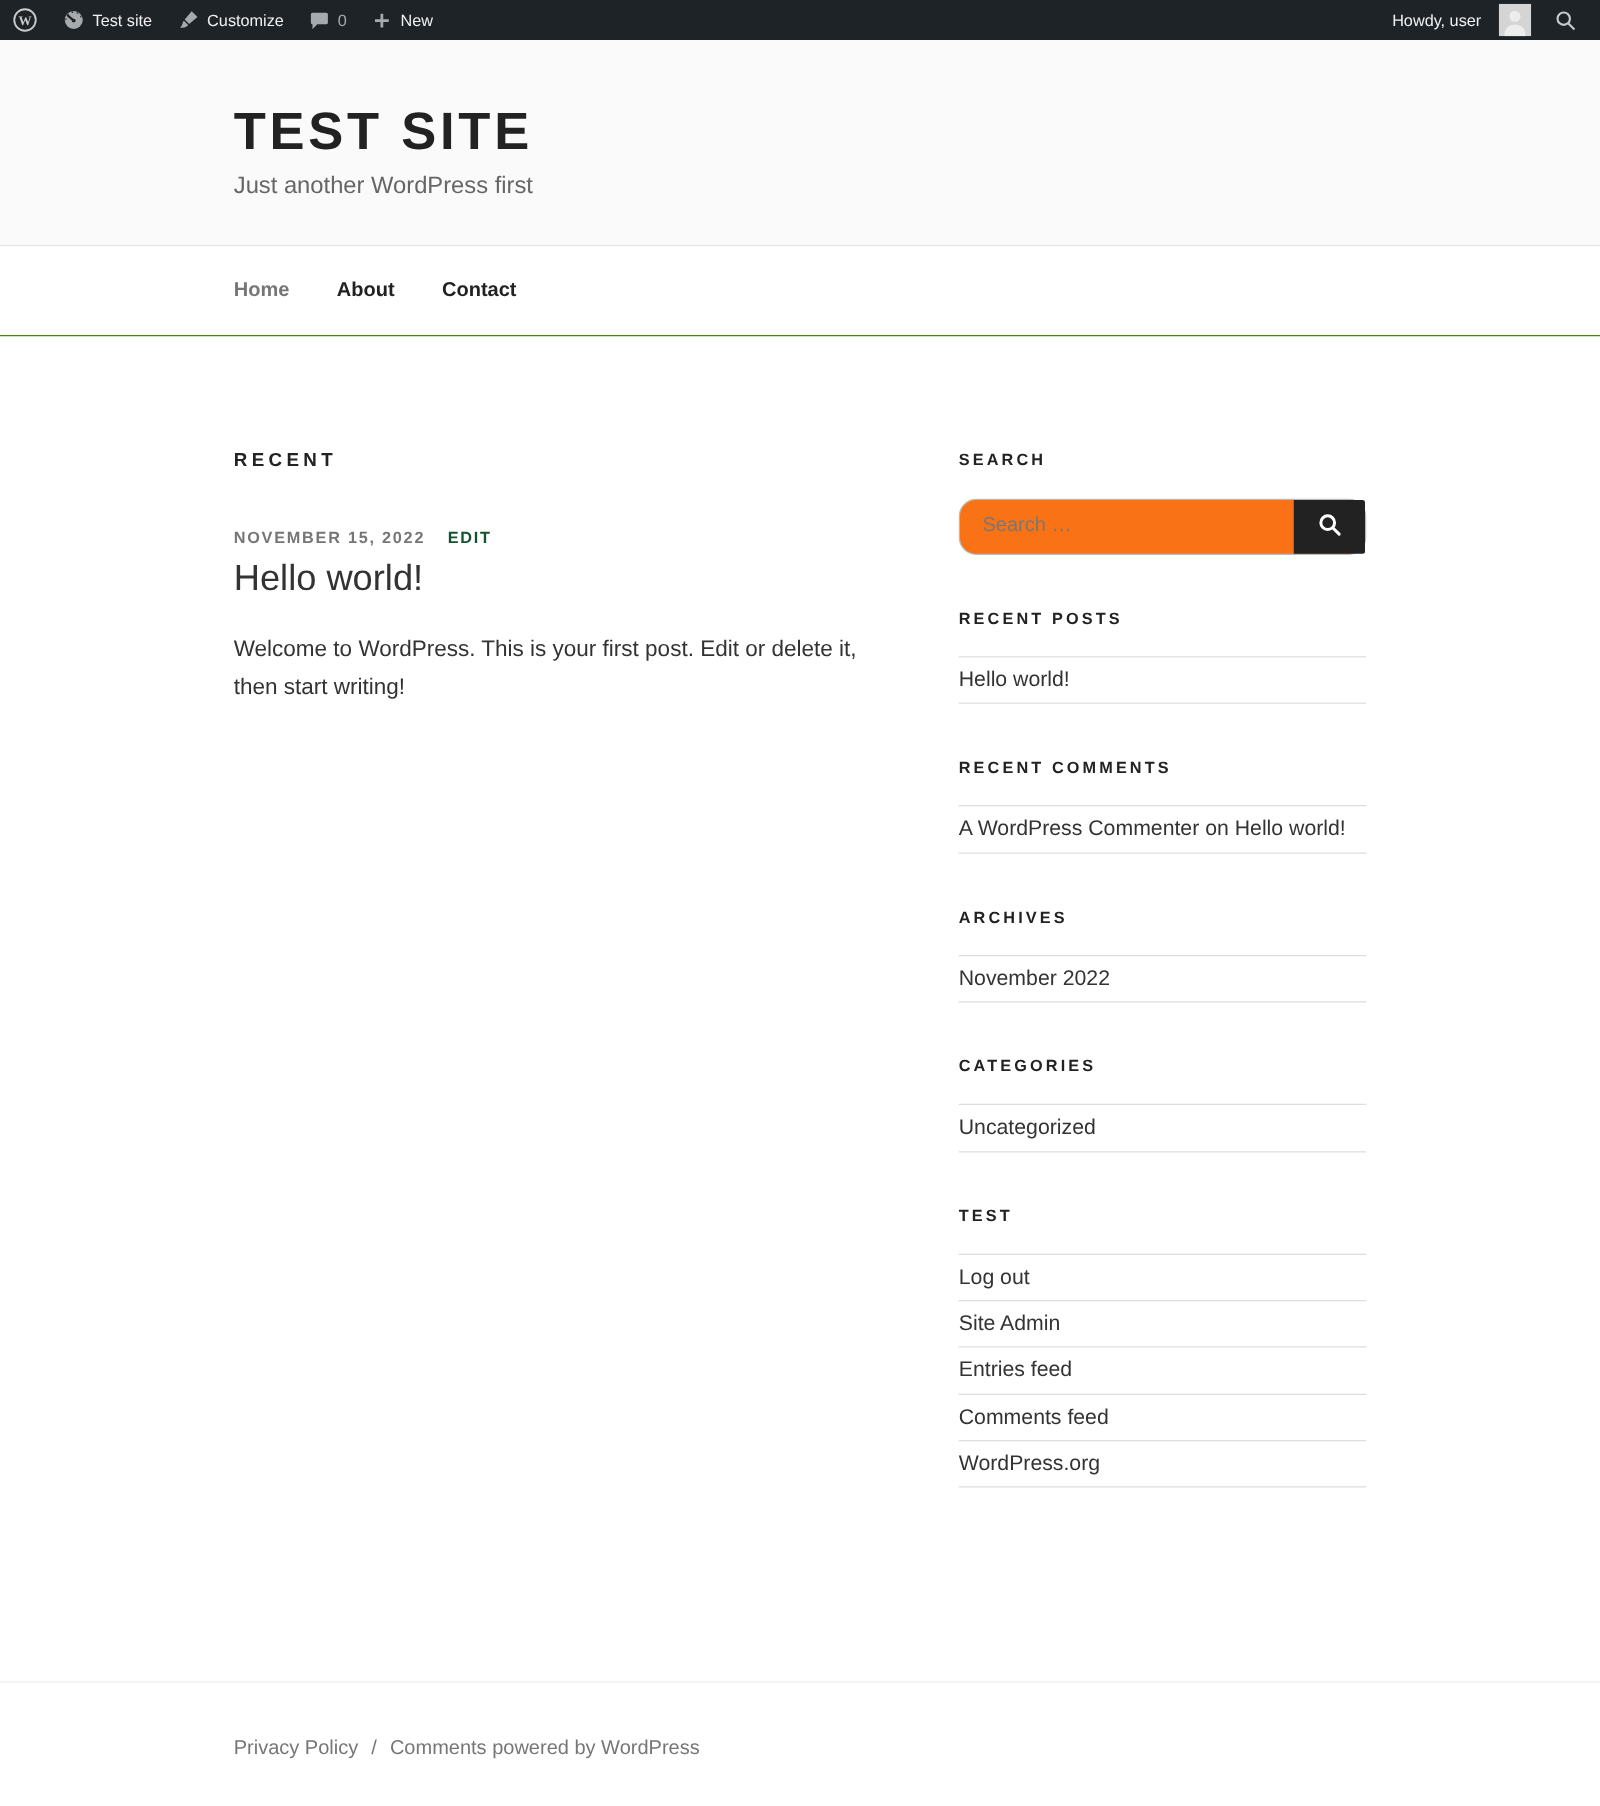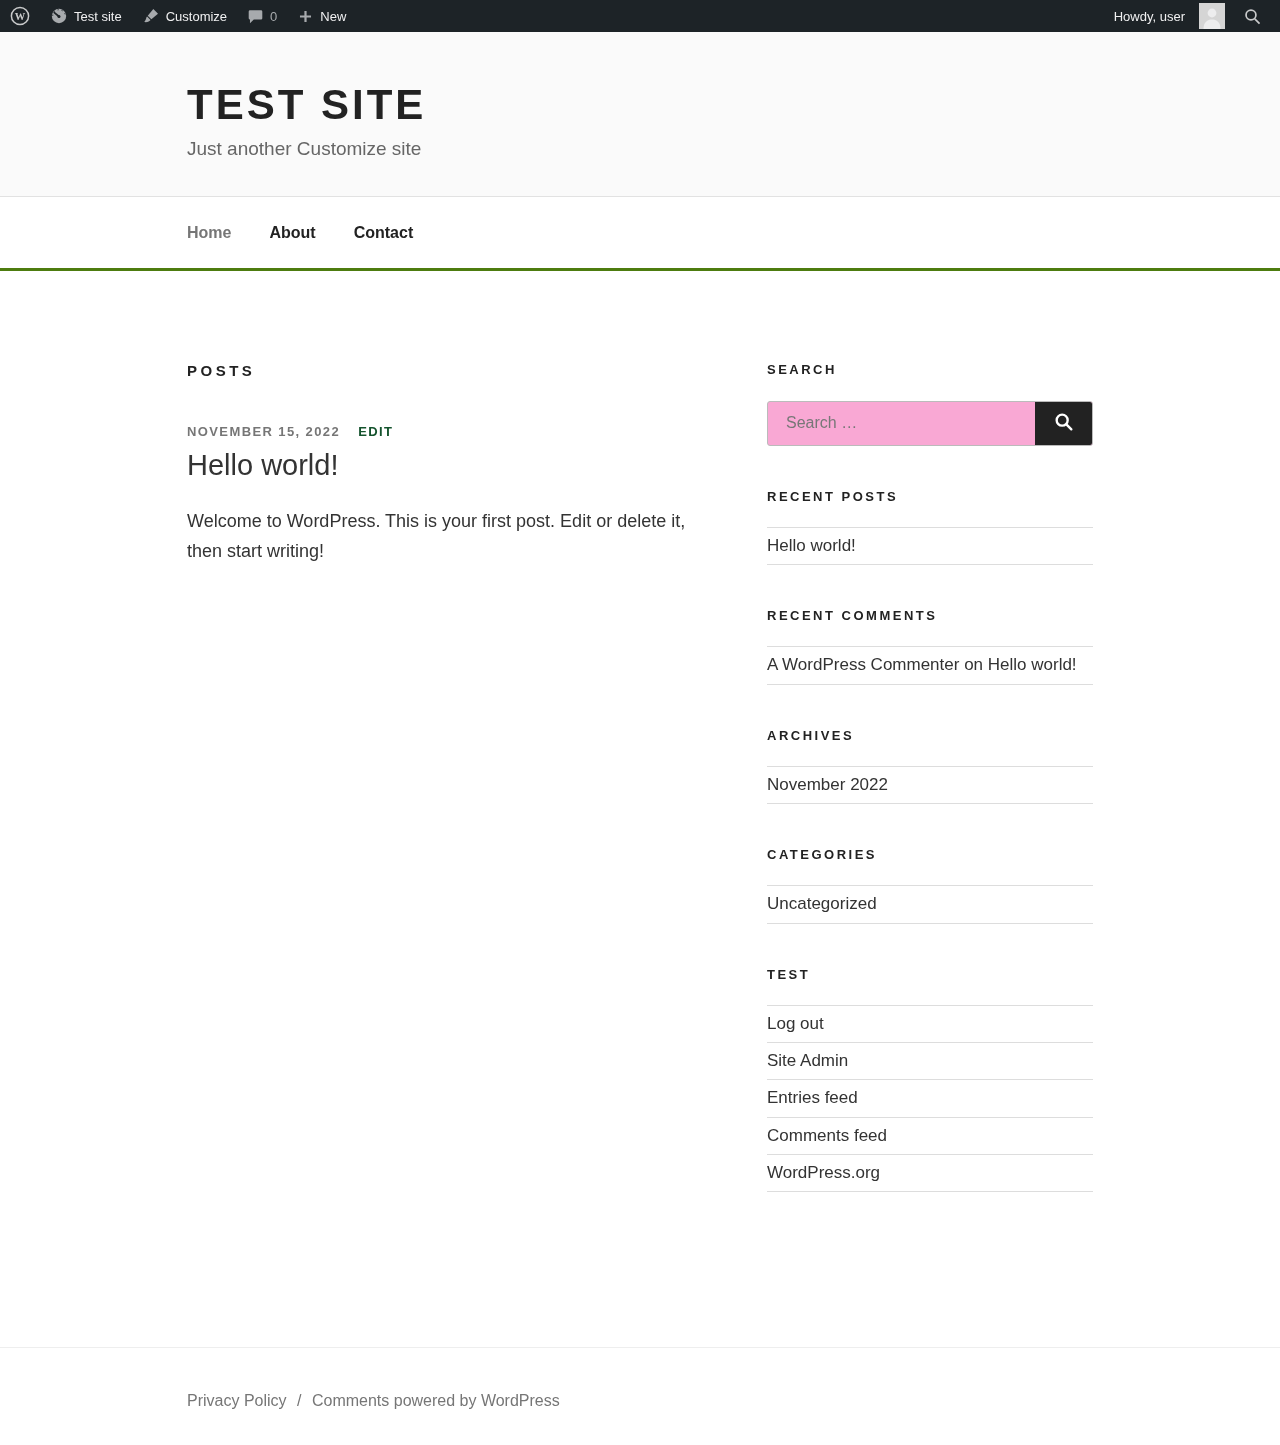--- a/index.html
+++ b/index.html
@@ -52,21 +52,21 @@
   .site-tagline {
     margin-top: 10px;
     font-size: 19px;
     color: #666;
     font-weight: 400;
   }
 
   
   .main-nav {
     background: #fff;
-    border-bottom: 3px solid #4d7c0f;
+    border-bottom: 1px solid #4d7c0f;
     text-align: right;
   }
   .main-nav .inner { display: flex; }
   .nav-item {
     display: block;
     padding: 26px 0;
     margin-right: 38px;
     font-size: 16px;
     font-weight: 700;
     color: #222;
@@ -133,22 +133,22 @@
   }
   .widget-list li a { color: #333; }
   .comment-line { color: #333; }
 
   
   .search-form { position: relative; width: 100%; }
   .search-input {
     width: 100%;
     height: 45px;
     border: 1px solid #bbb;
-    border-radius: 3px;
-    background: #f9a8d4;
+    border-radius: 14px;
+    background: #f97316;
     padding: 0 68px 0 18px;
     font-size: 16px;
     color: #444;
     font-family: "Liberation Sans", "DejaVu Sans", sans-serif;
     outline: none;
   }
   .search-input::placeholder { color: #777; opacity: 1; }
   .search-submit {
     position: absolute;
     top: 1px; right: 1px;
@@ -239,36 +239,36 @@
         <circle cx="8.4" cy="8.4" r="5.2"></circle>
         <path d="M12.4 12.4 L17.4 17.4"></path>
       </svg>
     </a>
   </div>
 </div>
 
 <header class="site-header">
   <div class="inner">
     <h1 class="site-title"><a>TEST SITE</a></h1>
-    <p class="site-tagline">Just another Customize site</p>
+    <p class="site-tagline">Just another WordPress first</p>
   </div>
 </header>
 
 <nav class="main-nav">
   <div class="inner">
     <a class="nav-item current">Home</a>
     <a class="nav-item">About</a>
     <a class="nav-item">Contact</a>
   </div>
 </nav>
 
 <div class="site-content inner">
 
   <main class="col-main">
-    <h2 class="page-title">POSTS</h2>
+    <h2 class="page-title">RECENT</h2>
     <article>
       <div class="entry-meta">
         <a class="posted-on">NOVEMBER 15, 2022</a>
         <a class="edit-link">EDIT</a>
       </div>
       <h3 class="entry-title">
         <a>Hello world!</a>
       </h3>
       <div class="entry-content">
         <p>Welcome to WordPress. This is your first post. Edit or delete it, then start writing!</p>

